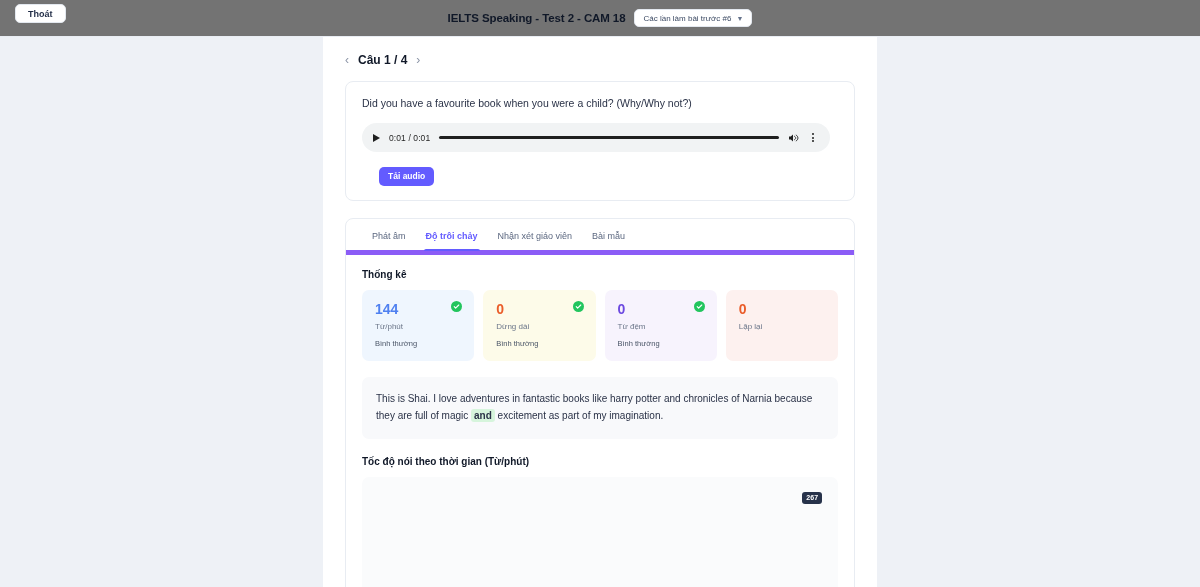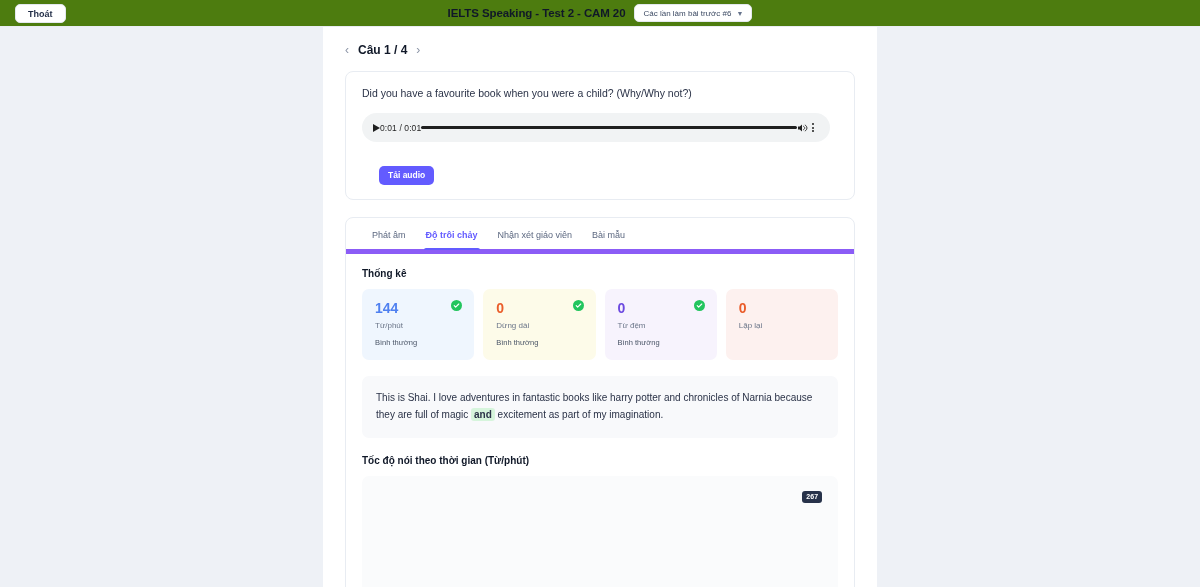--- a/index.html
+++ b/index.html
@@ -7,22 +7,22 @@
     width: 1200px; height: 587px;
     overflow: hidden;
     background: #eef1f6;
     font-family: "Liberation Sans", sans-serif;
     -webkit-font-smoothing: antialiased;
   }
 
   
   .topbar {
     position: relative;
-    height: 27px;
-    background: #4d7c0f;
+    height: 37px;
+    background: #737373;
     border-bottom: 1px solid #e9edf3;
     display: flex;
     align-items: center;
   }
   .exit-btn {
     position: absolute;
     left: 15px; top: 4px;
     height: 19px;
     padding: 0 12px;
     background: #ffffff;
@@ -109,21 +109,22 @@
     color: #2a3247;
     margin-bottom: 14px;
   }
   .audio-player {
     height: 29px;
     background: #f1f3f4;
     border-radius: 15px;
     display: flex;
     align-items: center;
     padding: 0 12px 0 11px;
-    margin-bottom: 22px;
+    gap: 9px;
+    margin-bottom: 13px;
   }
   .apl-play {
     width: 0; height: 0;
     border-left: 7px solid #1f1f1f;
     border-top: 4.5px solid transparent;
     border-bottom: 4.5px solid transparent;
     cursor: pointer;
     flex: none;
   }
   .apl-time {
@@ -292,21 +293,21 @@
     line-height: 1.1;
     white-space: nowrap;
   }
 </style>
 </head>
 <body>
 
 <div class="topbar">
   <button class="exit-btn">Thoát</button>
   <div class="title-wrap">
-    <span class="doc-title">IELTS Speaking - Test 2 - CAM 20</span>
+    <span class="doc-title">IELTS Speaking - Test 2 - CAM 18</span>
     <div class="attempts-select">
       <span>Các lần làm bài trước #6</span>
       <span class="chev">▼</span>
     </div>
   </div>
 </div>
 
 <div class="page">
   <div class="content-col">
 

